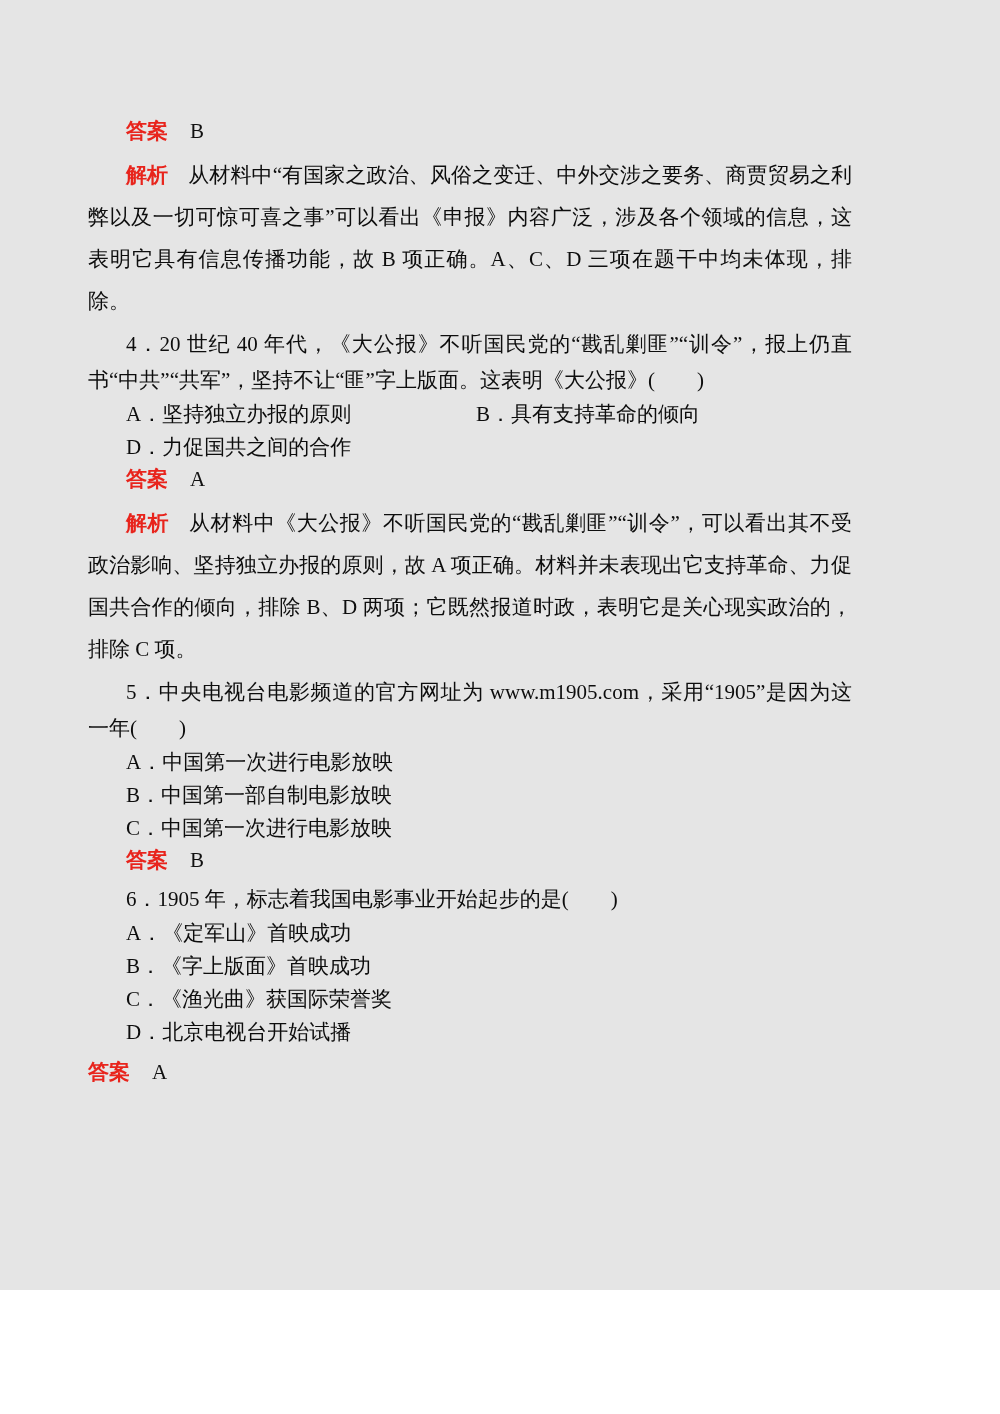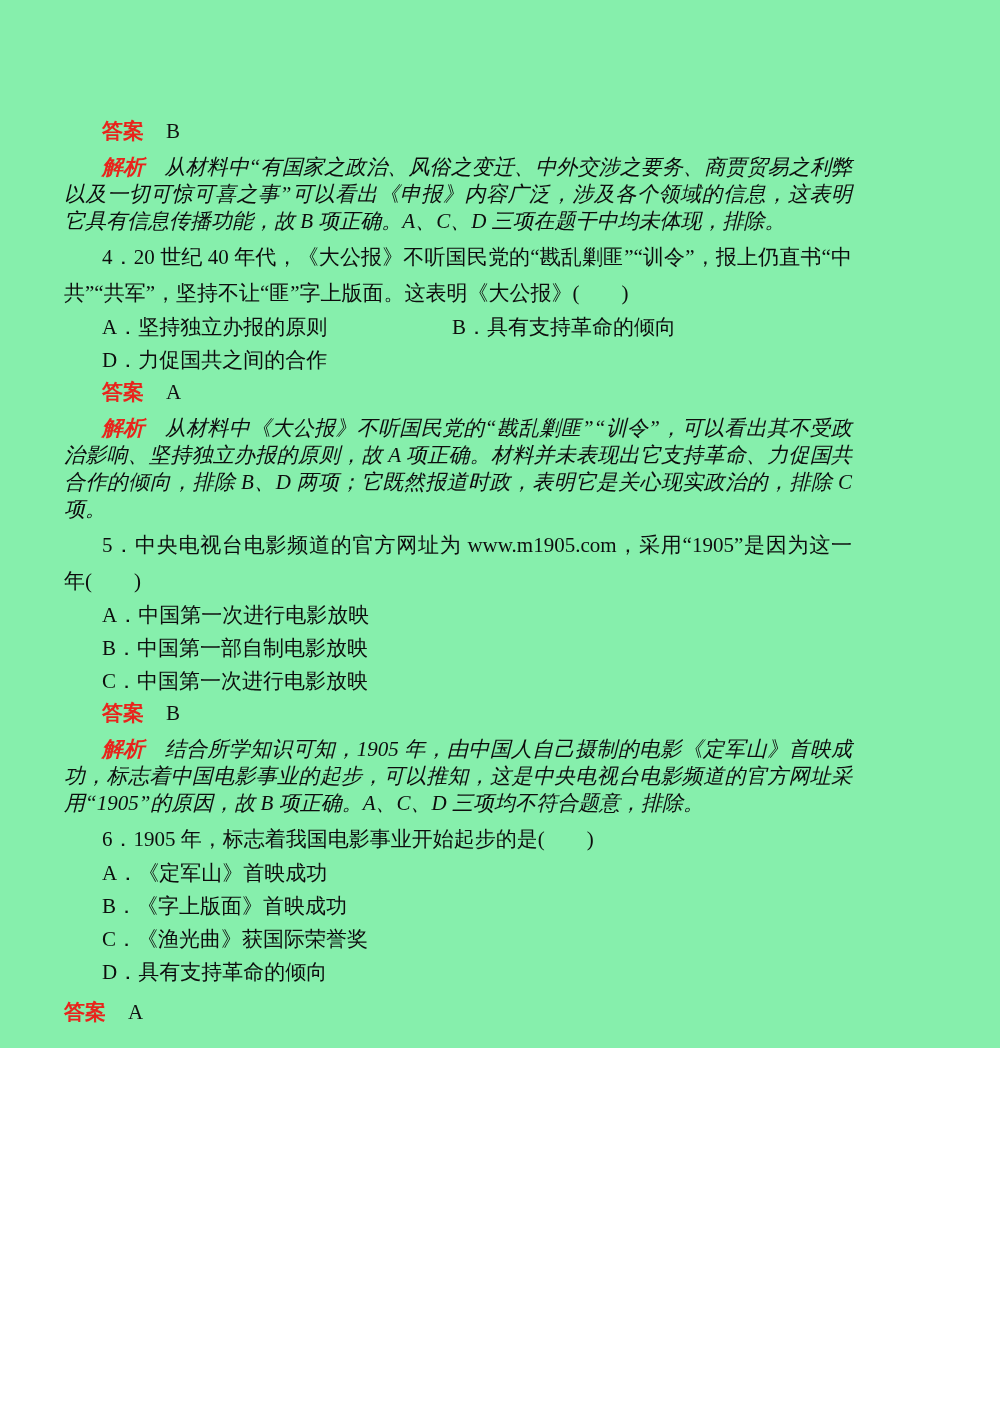--- a/index.html
+++ b/index.html
@@ -3,24 +3,24 @@
 <meta charset="utf-8">
 <style>
   html, body {
     margin: 0;
     padding: 0;
     background: #ffffff;
   }
   .page {
     position: relative;
     width: 1000px;
-    height: 1048px;
-    background: #86efac;
+    height: 1290px;
+    background: #e5e5e5;
     box-sizing: border-box;
-    padding: 116px 148px 0 64px;
+    padding: 116px 148px 0 88px;
     font-family: "Liberation Serif", "DejaVu Serif", serif;
     font-size: 21px;
     color: #0d0d0d;
     overflow: hidden;
   }
   .red {
     color: #e8241c;
     font-weight: bold;
   }
   .answer-line {
@@ -33,25 +33,24 @@
     padding-left: 0;
   }
   .answer-line .label {
     margin-right: 22px;
   }
   .answer-value {
     color: #111111;
   }
   p.analysis {
     margin: 8px 0 2px 0;
-    line-height: 27px;
+    line-height: 42px;
     text-align: justify;
     text-indent: 38px;
     text-justify: inter-ideograph;
-    font-style: italic;
   }
   p.analysis .label {
     margin-right: 20px;
   }
   p.question {
     margin: 4px 0 0 0;
     line-height: 36px;
     text-align: justify;
     text-indent: 38px;
   }
@@ -98,30 +97,27 @@
     <span>5．</span><span>中央电视台电影频道的官方网址为 www.m1905.com，采用“1905”是因为这一年(　　)</span>
   </p>
   <div class="options one-col">
     <div>A．中国第一次进行电影放映</div>
     <div>B．中国第一部自制电影放映</div>
     <div>C．中国第一次进行电影放映</div>
   </div>
   <div class="answer-line">
     <span class="red label">答案</span><span class="answer-value">B</span>
   </div>
-  <p class="analysis">
-    <span class="red label">解析</span><span>结合所学知识可知，1905 年，由中国人自己摄制的电影《定军山》首映成功，标志着中国电影事业的起步，可以推知，这是中央电视台电影频道的官方网址采用“1905”的原因，故 B 项正确。A、C、D 三项均不符合题意，排除。</span>
-  </p>
 
   <p class="question">
     <span>6．</span><span>1905 年，标志着我国电影事业开始起步的是(　　)</span>
   </p>
   <div class="options one-col">
     <div>A．《定军山》首映成功</div>
     <div>B．《字上版面》首映成功</div>
     <div>C．《渔光曲》获国际荣誉奖</div>
-    <div>D．具有支持革命的倾向</div>
+    <div>D．北京电视台开始试播</div>
   </div>
   <div class="answer-line no-indent" style="margin-top:8px;">
     <span class="red label">答案</span><span class="answer-value">A</span>
   </div>
 
 </div>
 
 </body></html>

